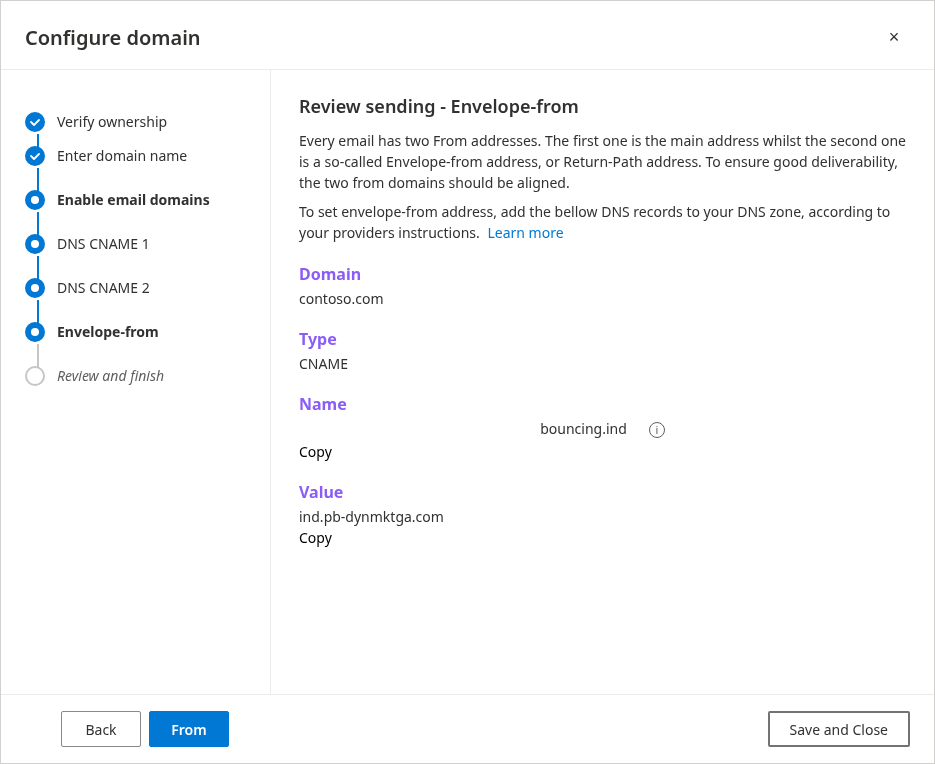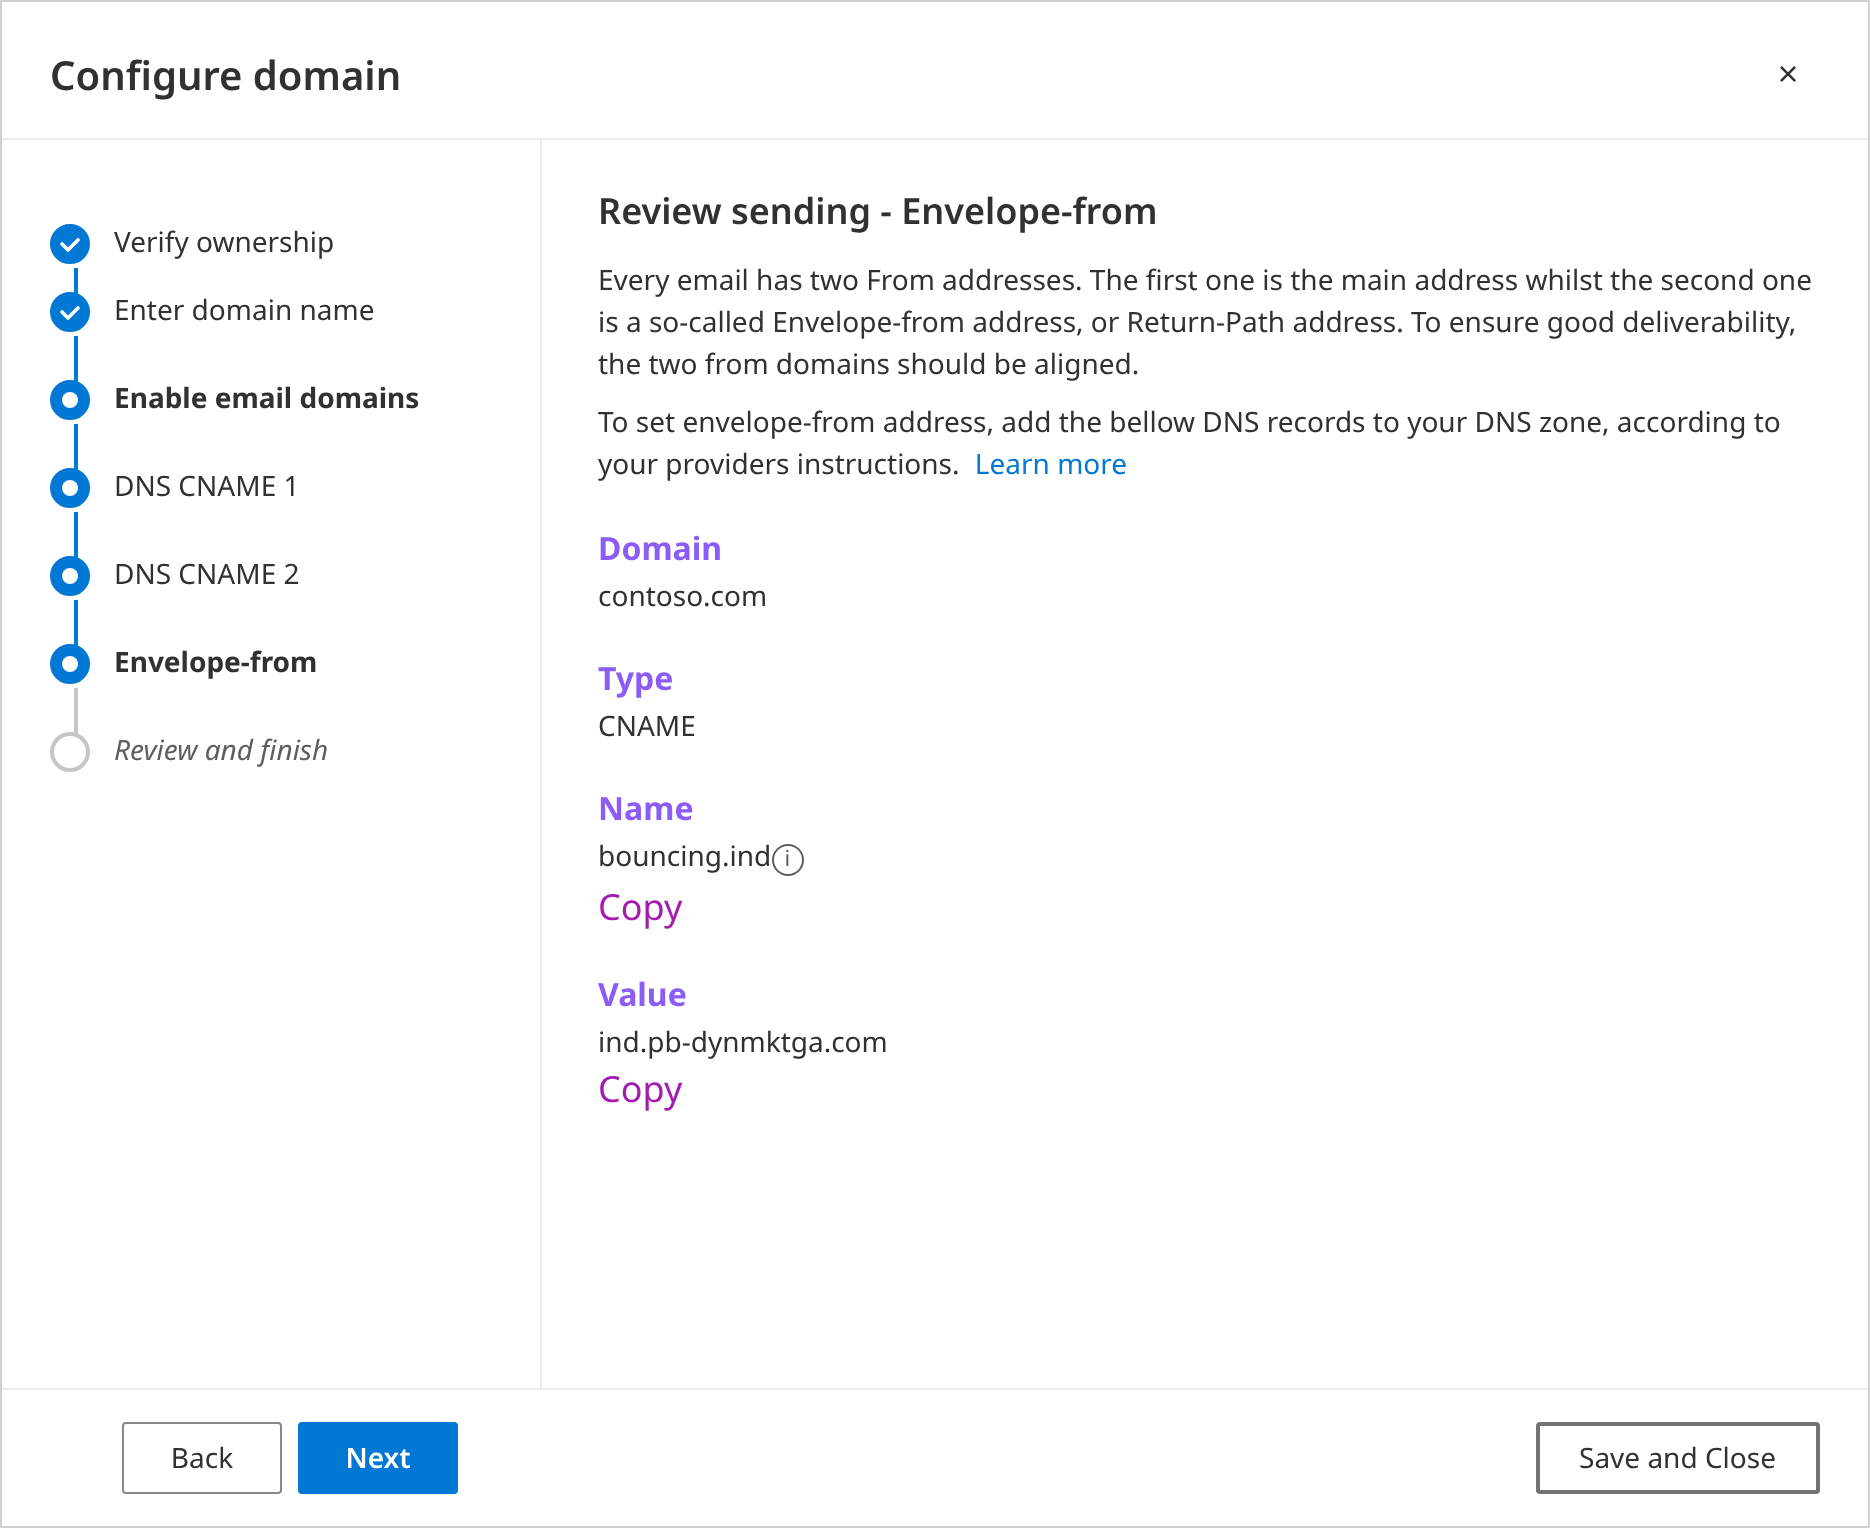--- a/index.html
+++ b/index.html
@@ -143,40 +143,41 @@
       margin-bottom: 4px;
     }
     .field-value {
       font-size: 14px;
       color: #323130;
       margin-bottom: 2px;
     }
     .field-name-row {
       display: flex;
       align-items: center;
-      gap: 0;
+      gap: 22px;
       margin-bottom: 2px;
+      justify-content: center;
     }
     .info-icon {
       width: 16px;
       height: 16px;
       border-radius: 50%;
       border: 1.5px solid #605e5c;
       display: inline-flex;
       align-items: center;
       justify-content: center;
       font-size: 11px;
       color: #605e5c;
       cursor: pointer;
       flex-shrink: 0;
     }
     .copy-link {
-      color: #a21caf;
+      color: #000000;
       cursor: pointer;
-      font-size: 18px;
+      font-size: 14px;
       text-decoration: none;
       display: inline-block;
     }
     .modal-footer {
       display: flex;
       align-items: center;
       justify-content: space-between;
       padding: 16px 24px;
       border-top: 1px solid #edebe9;
       flex-shrink: 0;
@@ -320,17 +321,17 @@
         <div class="field-label">Value</div>
         <div class="field-value">ind.pb-dynmktga.com</div>
         <a class="copy-link">Copy</a>
       </div>
     </div>
   </div>
 
   <div class="modal-footer">
     <div class="footer-left">
       <button class="btn btn-default">Back</button>
-      <button class="btn btn-primary">Next</button>
+      <button class="btn btn-primary">From</button>
     </div>
     <button class="btn btn-secondary">Save and Close</button>
   </div>
 </div>
 
 </body></html>

